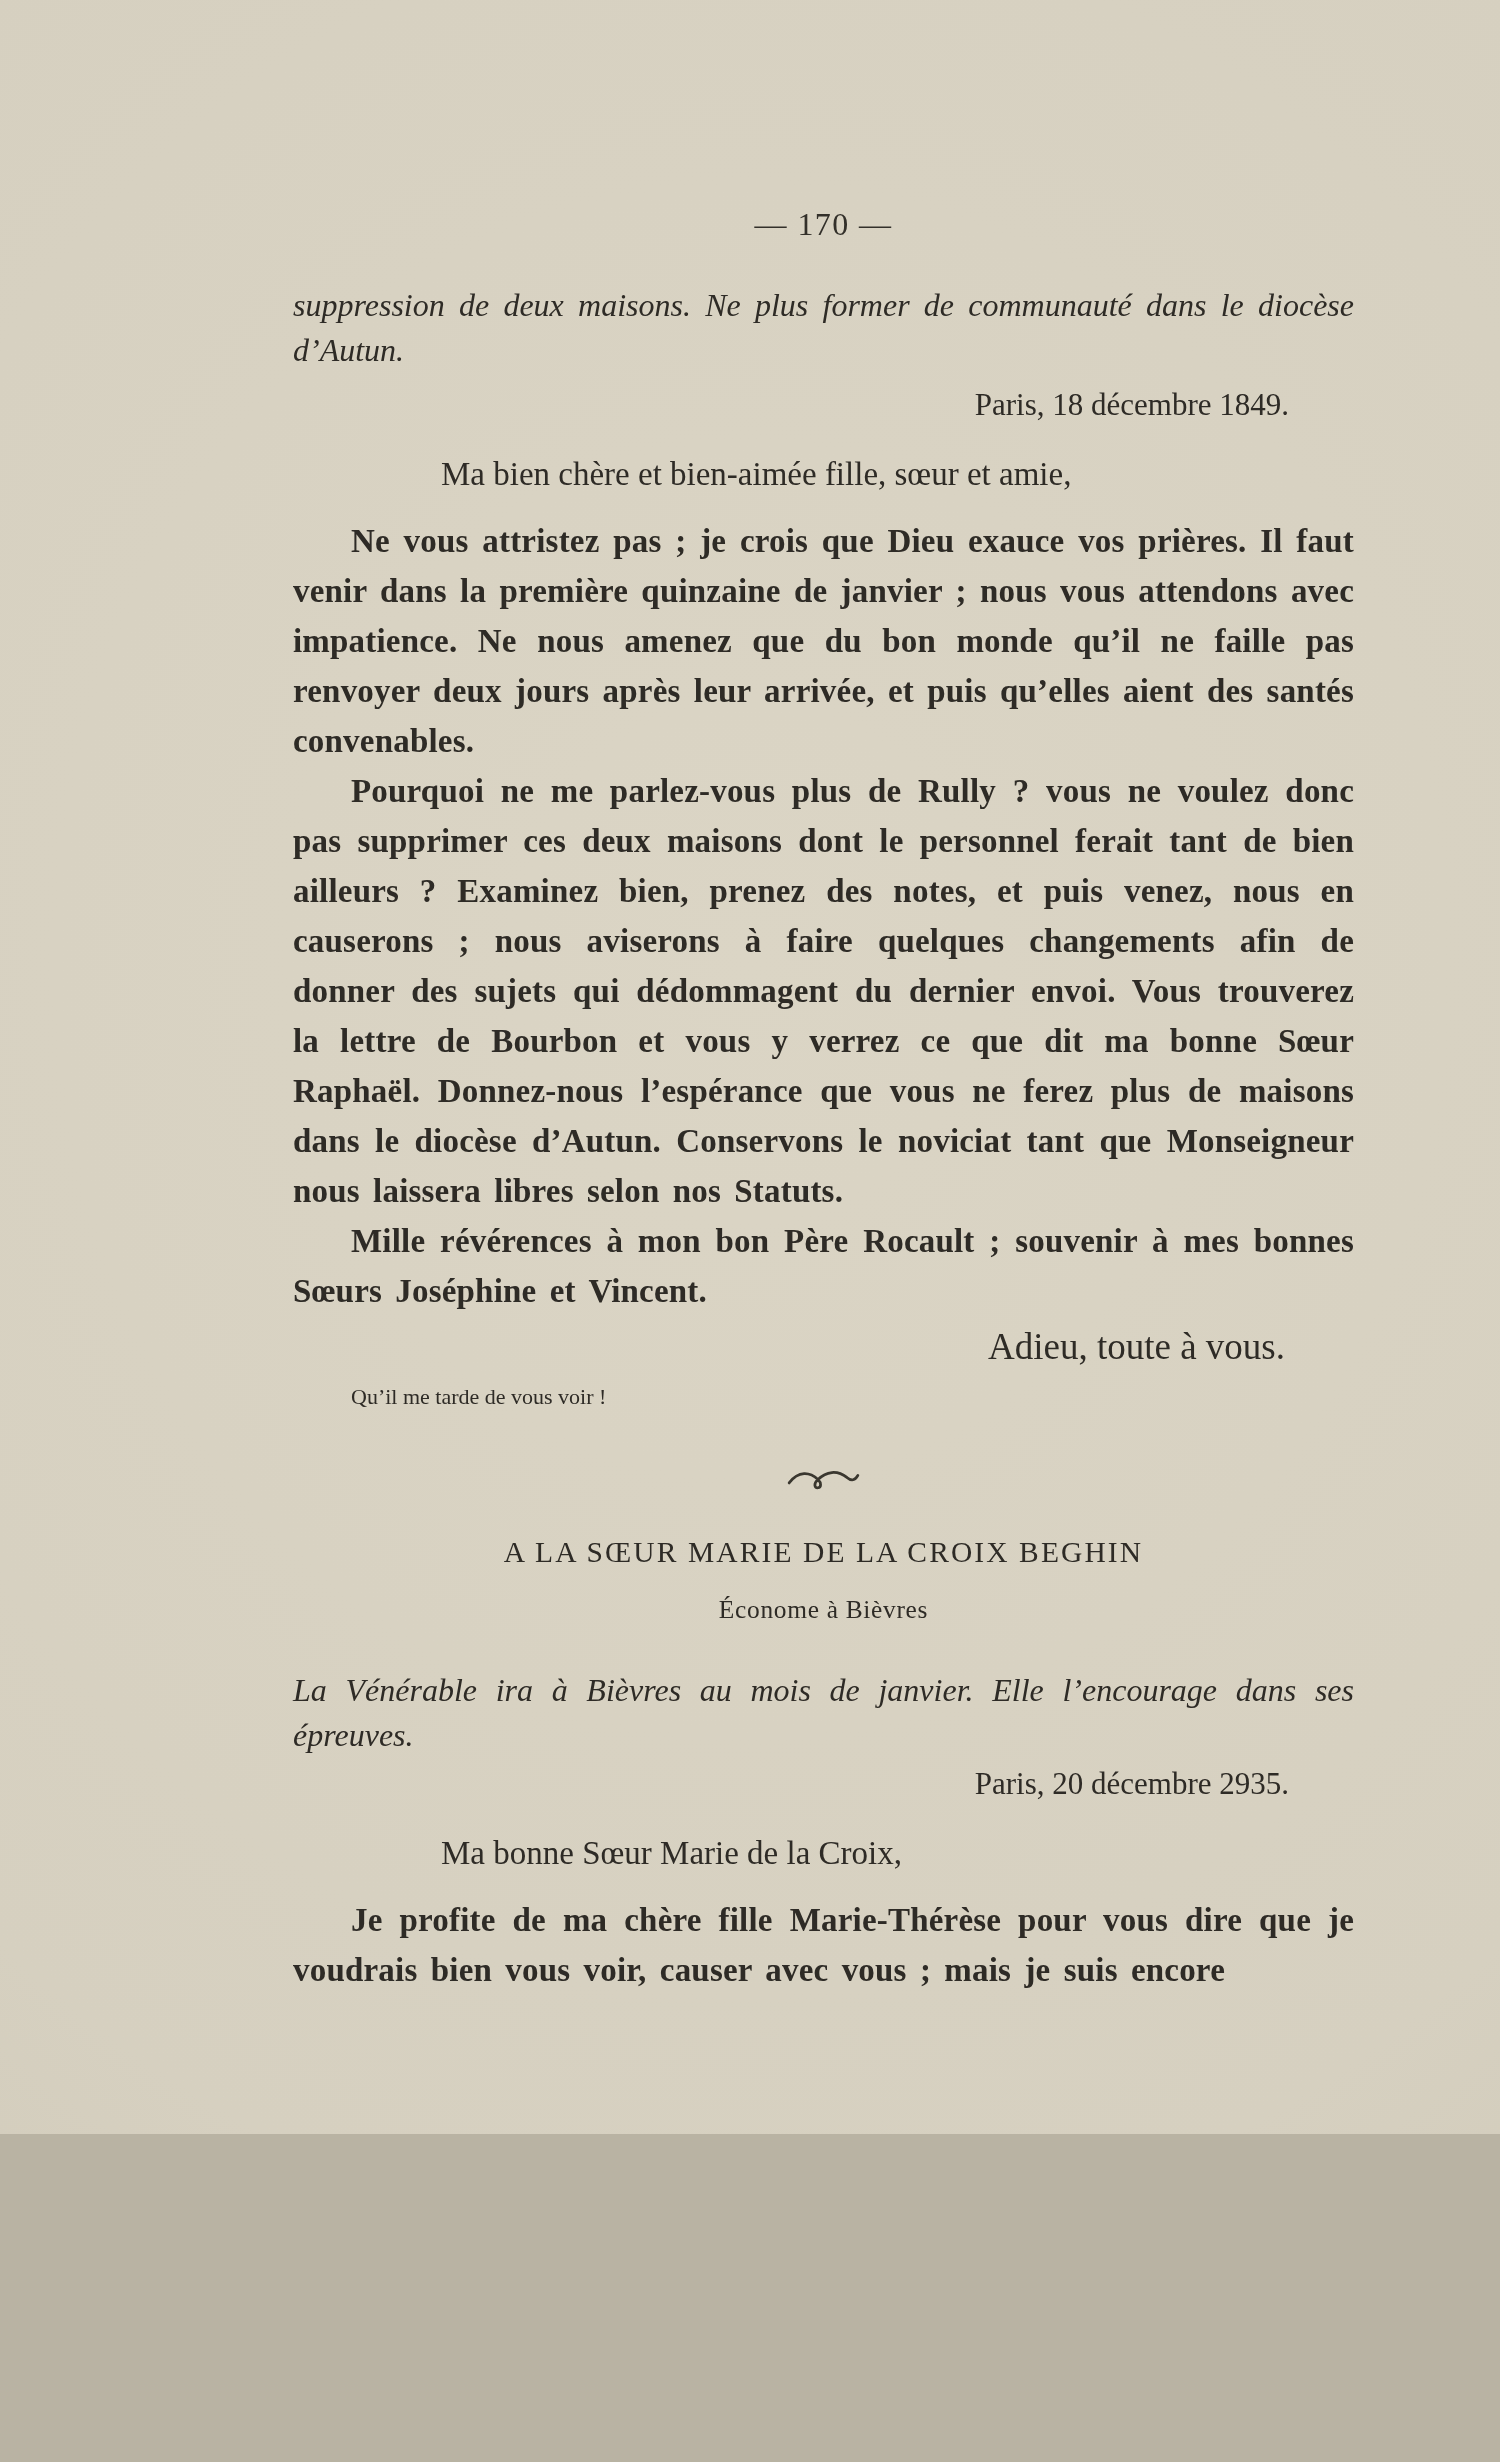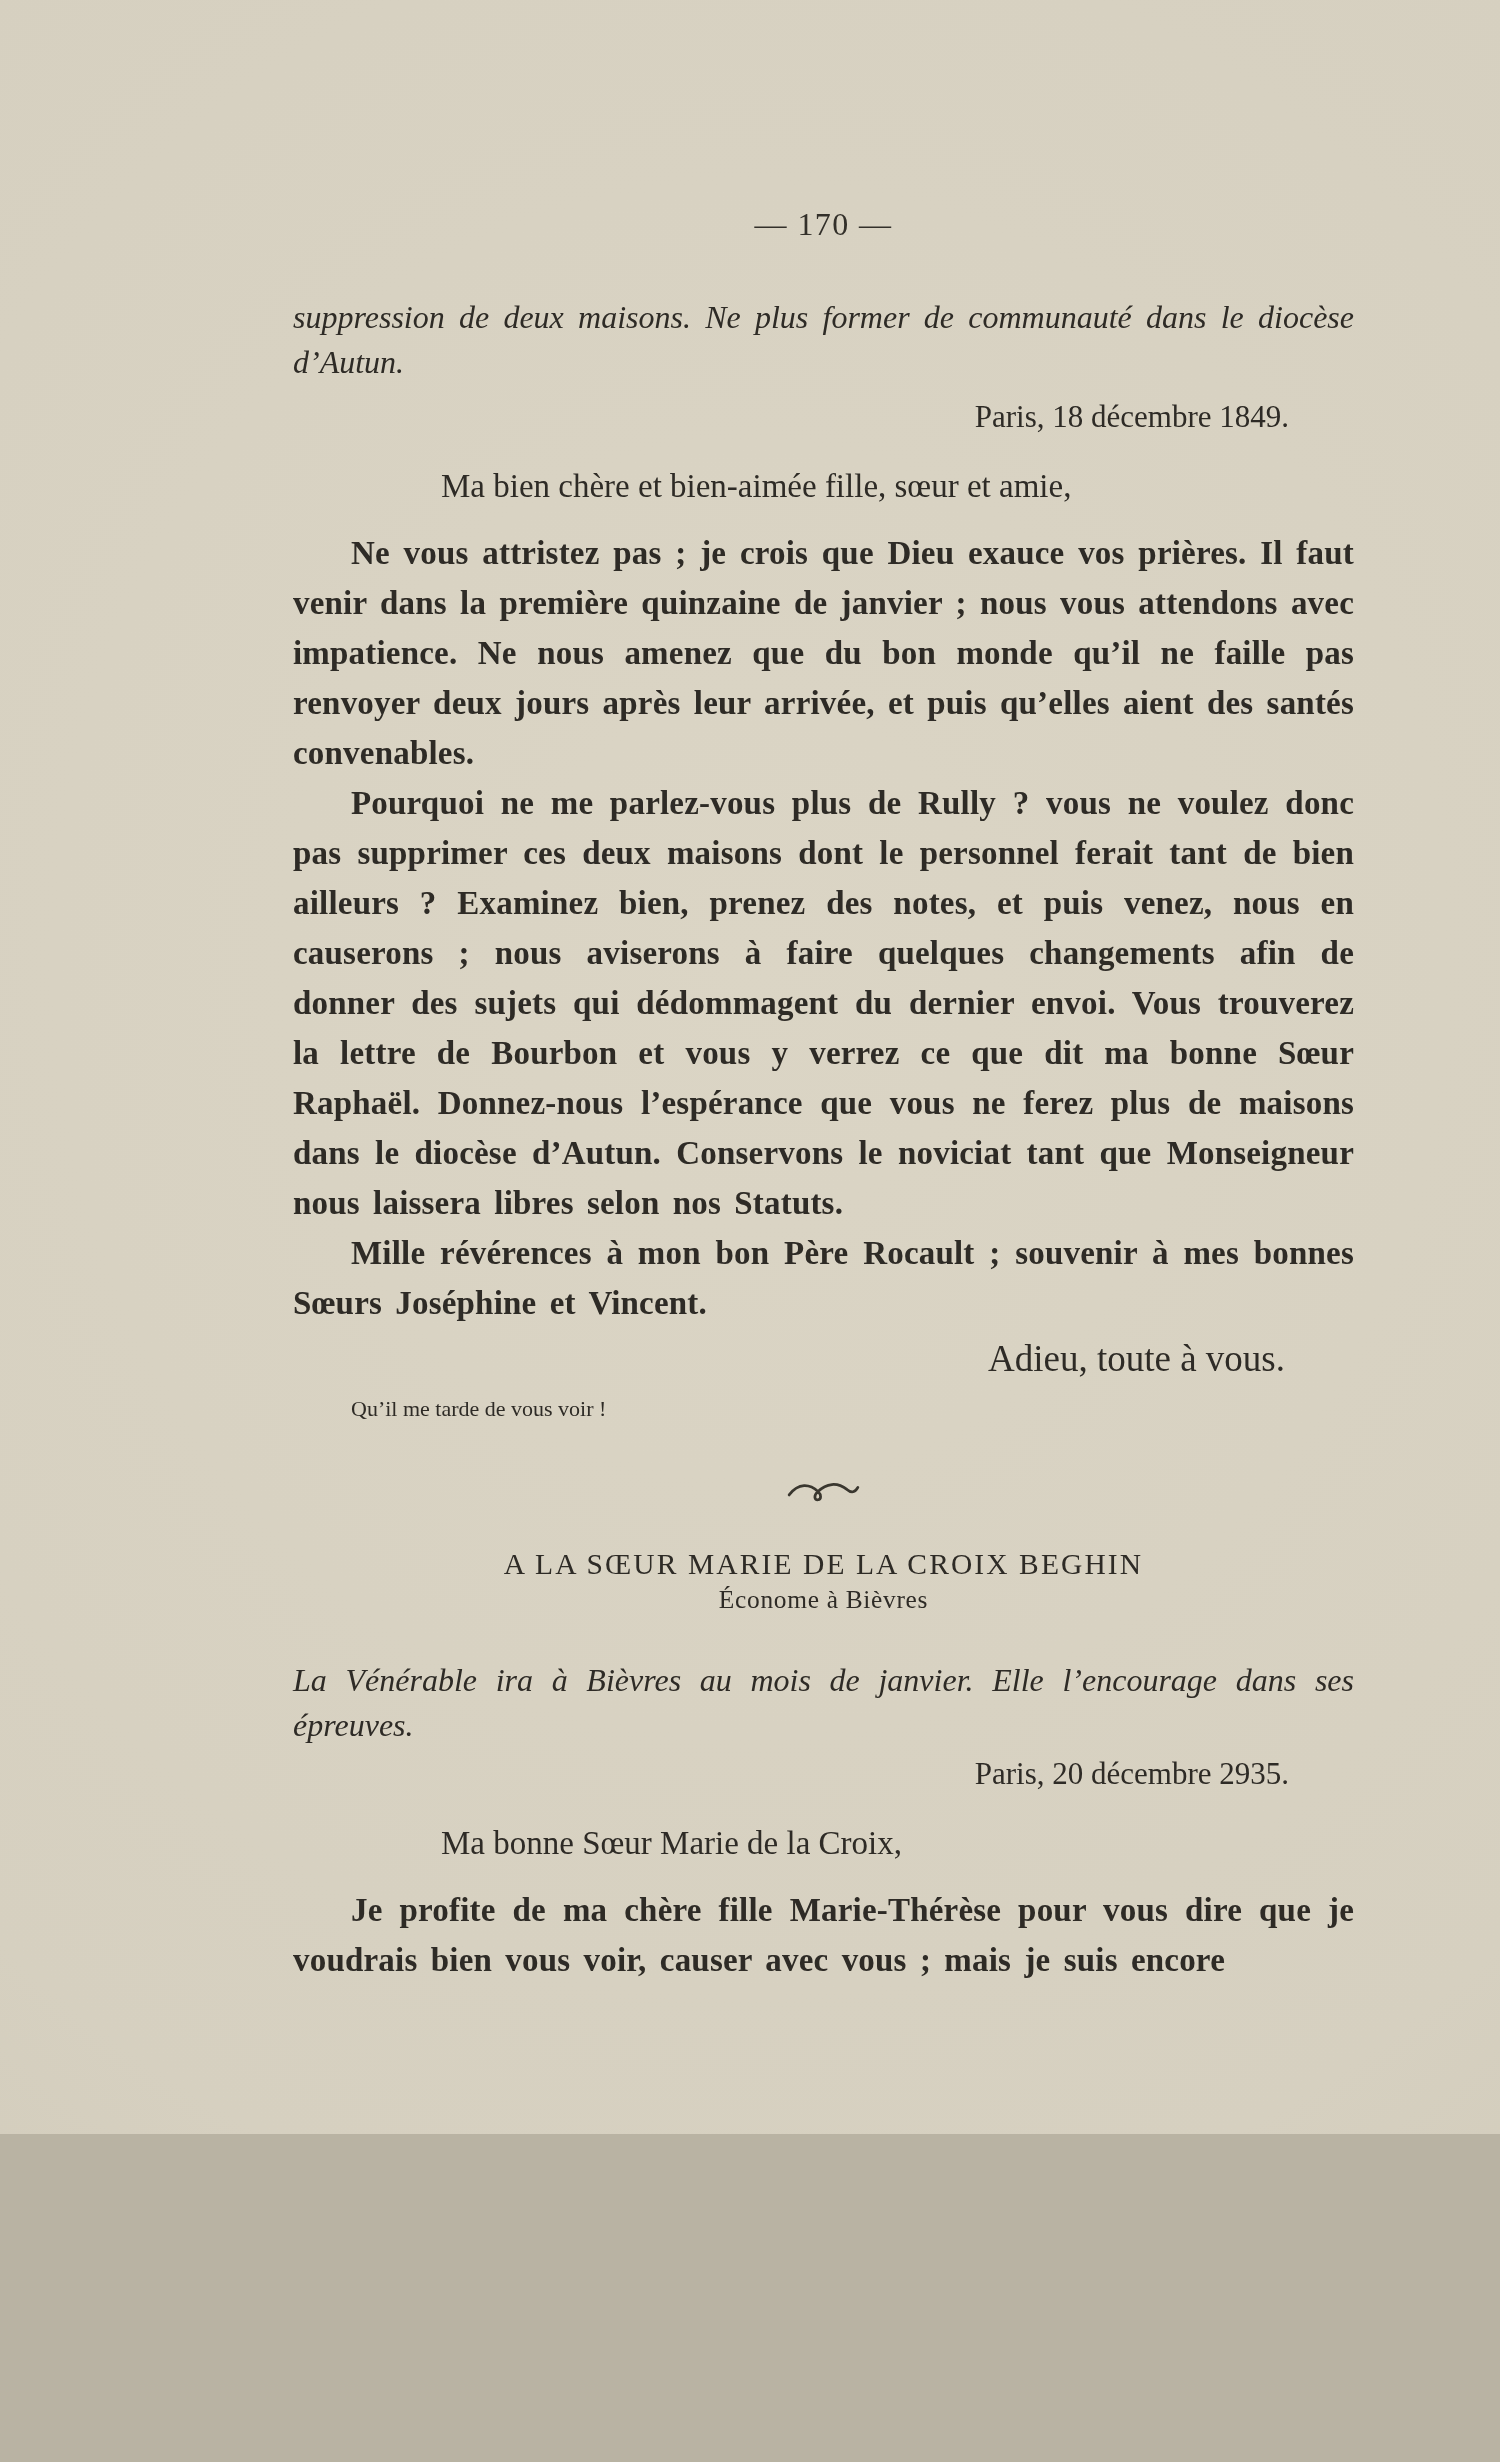--- a/index.html
+++ b/index.html
@@ -23,21 +23,21 @@
   .textblock { width: 1061px; }
 
   .pageno {
     text-align: center;
     font-size: 32px;
     letter-spacing: 1.4px;
     color: #33302a;
   }
 
   .summary {
-    margin-top: 52px;
+    margin-top: 40px;
     font-style: italic;
     font-size: 32px;
     line-height: 45px;
     text-align: justify;
     word-spacing: 3.4px;
   }
   .summary.second { margin-top: 44px; font-style: italic; }
 
   .dateline {
     margin-top: 13.7px;
@@ -93,21 +93,21 @@
   }
   .letter-heading sup { font-size: 27.5px; }
 
   .addressee {
     margin-top: 40px;
     text-align: center;
     font-size: 29.5px;
     letter-spacing: 2.1px;
   }
   .addressee-role {
-    margin-top: 4px;
+    margin-top: 26px;
     text-align: center;
     font-size: 25.4px;
     letter-spacing: 0.7px;
   }
 
   .salutation.second { margin-top: 27.5px; }
   .dateline.second { margin-top: 8.2px; }
 </style>
 </head>
 <body>

